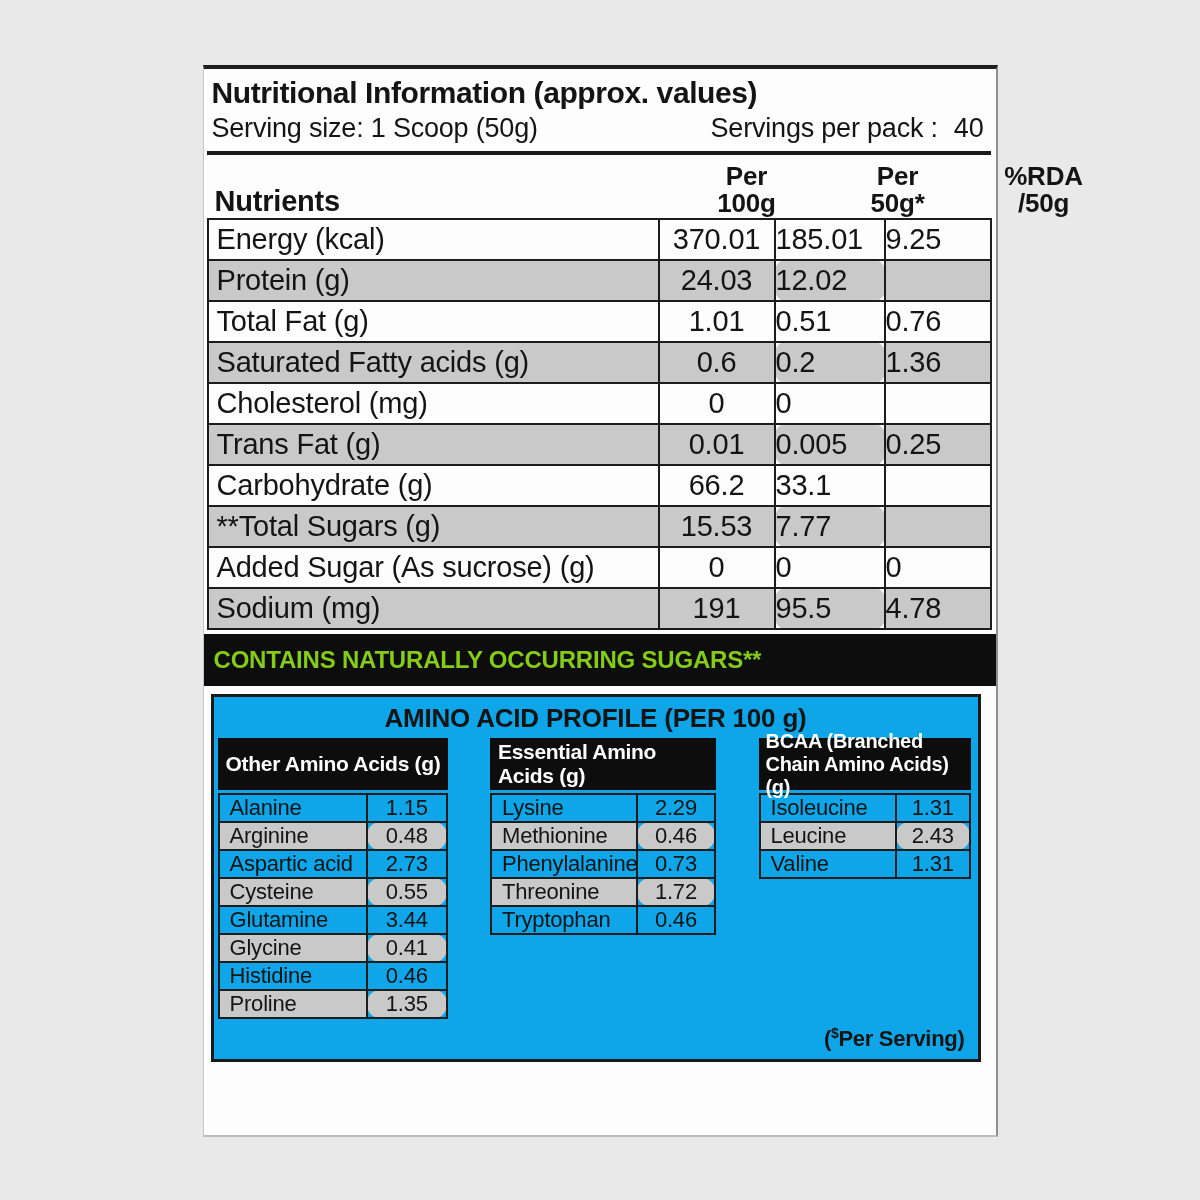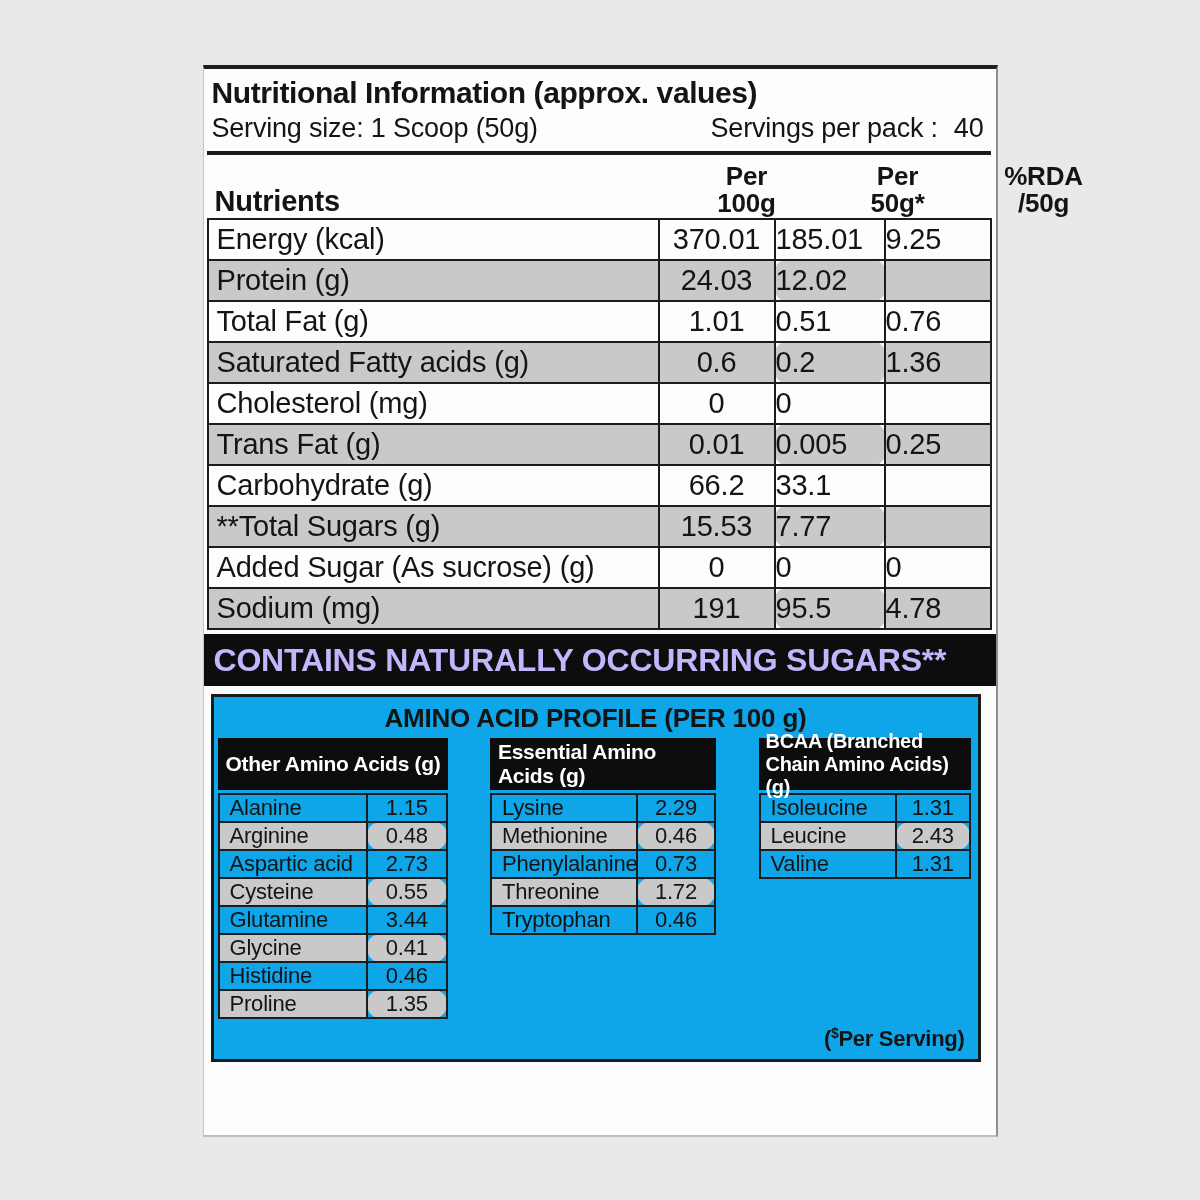--- a/index.html
+++ b/index.html
@@ -69,23 +69,23 @@
   .footnote{
     font-size:27.5px;
     line-height:1.26;
     padding:6px 6px 6px 7px;
     letter-spacing:-0.3px;
   }
   .banner{
     margin-top:4px;
     height:52px;
     background:#0d0d0d;
-    color:#c4b5fd;
+    color:#84cc16;
     font-weight:700;
-    font-size:32px;
+    font-size:24px;
     display:flex;align-items:center;
     padding-left:10px;
     letter-spacing:-0.2px;
   }
   .amino-box{
     margin:8px 15px 0 7px;
     border:3px solid #1a1a1a;
     height:368px;
     box-sizing:border-box;
     position:relative;

